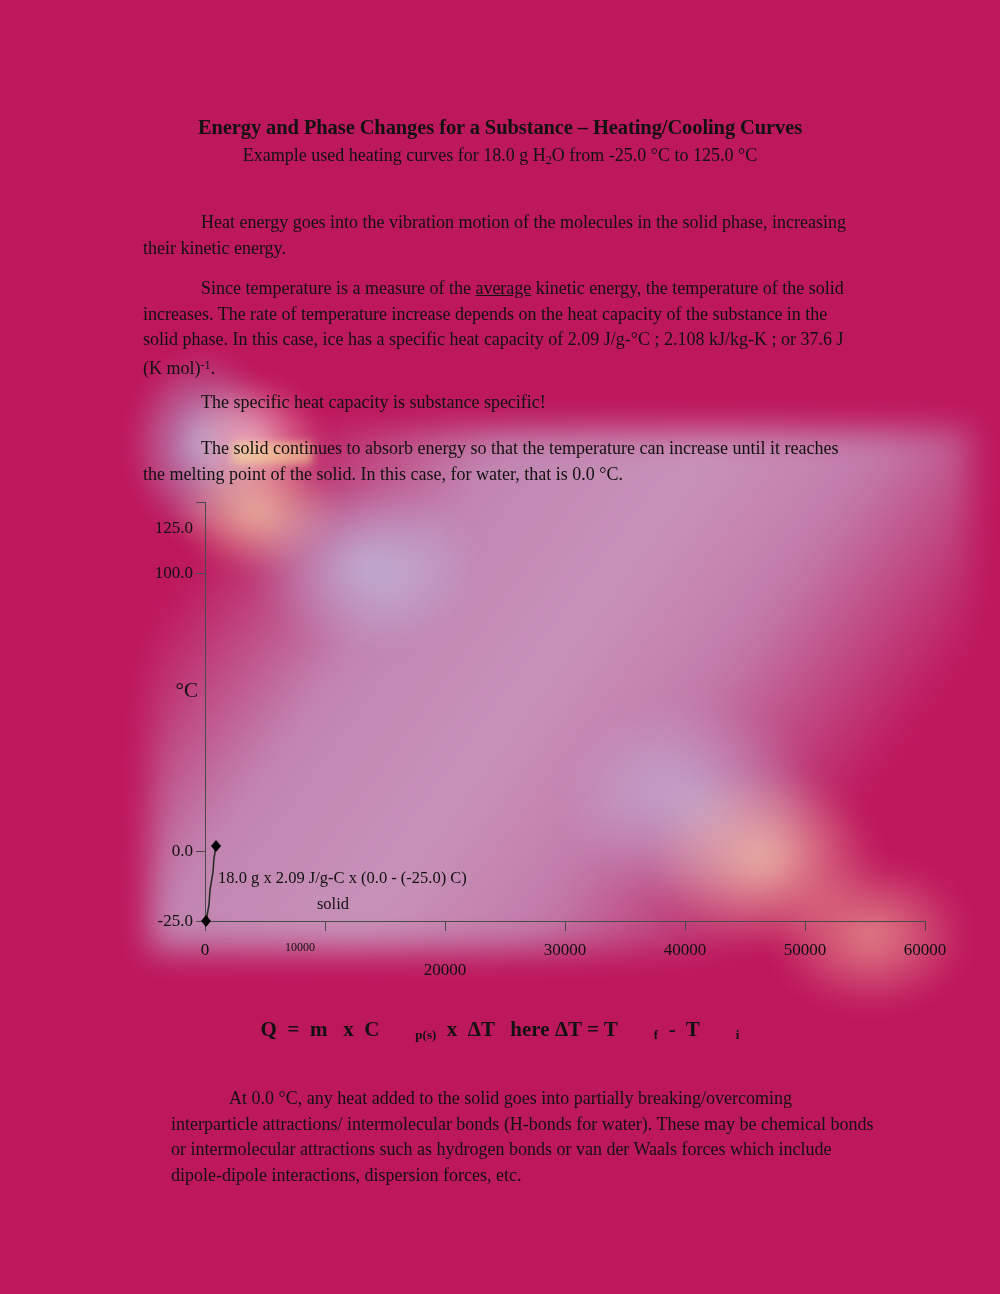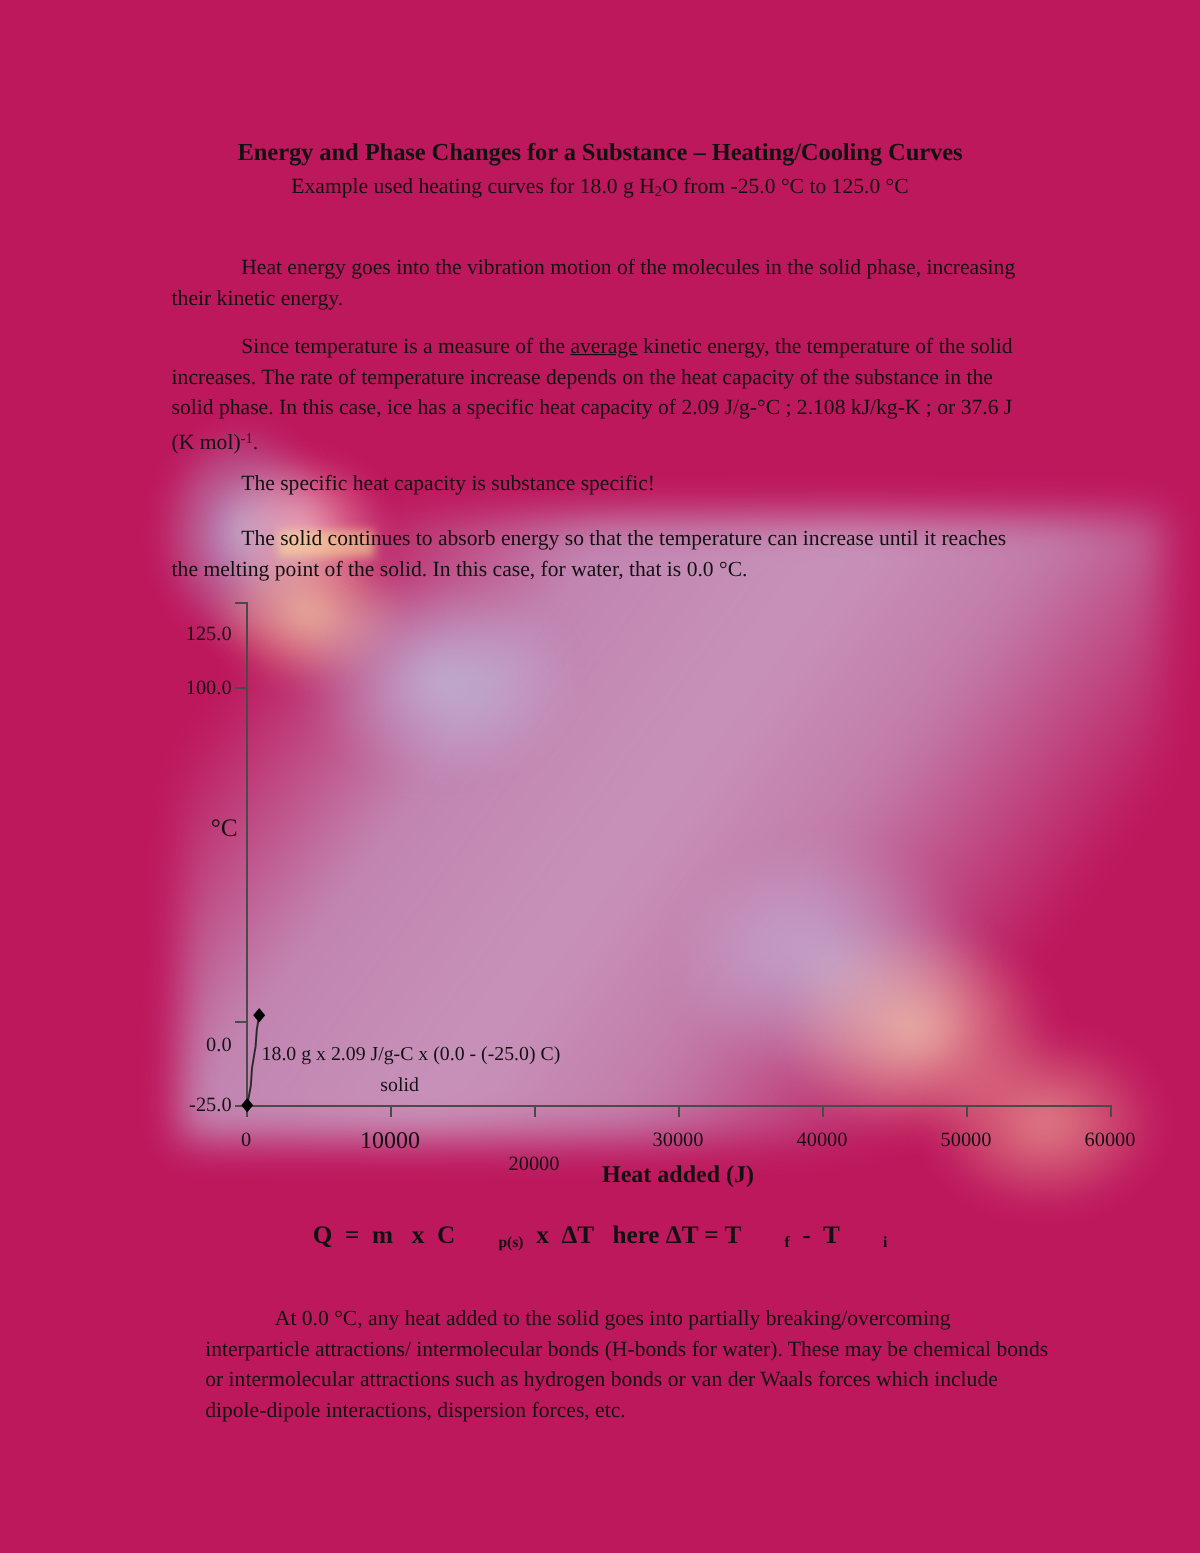--- a/index.html
+++ b/index.html
@@ -223,34 +223,33 @@
 
         <g>
           <polyline points="206,921 209,905 210,890 213,872 214,858 216,846" fill="none" stroke="#2b2b2b" stroke-width="1.6"></polyline>
           <path d="M206,915 l5,6 l-5,6 l-5,-6 z" fill="#000000"></path>
           <path d="M216,840 l5,6 l-5,6 l-5,-6 z" fill="#000000"></path>
         </g>
       </svg>
 
       <div style="position:absolute;left:145px;top:492px;width:48px;text-align:right;font-size:17px;margin-top:26px;">125.0</div>
       <div style="position:absolute;left:145px;top:563px;width:48px;text-align:right;font-size:17px;">100.0</div>
-      <div style="position:absolute;left:145px;top:841px;width:48px;text-align:right;font-size:17px;margin-top:20px;">0.0</div>
+      <div style="position:absolute;left:145px;top:841px;width:48px;text-align:right;font-size:17px;">0.0</div>
       <div style="position:absolute;left:139px;top:911px;width:54px;text-align:right;font-size:17px;">-25.0</div>
 
       <div style="position:absolute;left:150px;top:678px;width:48px;text-align:right;font-size:21px;">°C</div>
 
       <div style="position:absolute;left:165px;top:940px;width:80px;text-align:center;font-size:17px;">0</div>
-      <div style="position:absolute;left:285px;top:940px;width:80px;text-align:center;font-size:20px;">10000</div>
+      <div style="position:absolute;left:285px;top:940px;width:80px;font-size:12px;">10000</div>
       <div style="position:absolute;left:405px;top:960px;width:80px;text-align:center;font-size:17px;">20000</div>
       <div style="position:absolute;left:525px;top:940px;width:80px;text-align:center;font-size:17px;">30000</div>
       <div style="position:absolute;left:645px;top:940px;width:80px;text-align:center;font-size:17px;">40000</div>
       <div style="position:absolute;left:765px;top:940px;width:80px;text-align:center;font-size:17px;">50000</div>
       <div style="position:absolute;left:885px;top:940px;width:80px;text-align:center;font-size:17px;">60000</div>
 
-      <div style="position:absolute;left:405px;top:968px;width:320px;text-align:center;font-size:20px;font-weight:bold;">Heat added (J)</div>
 
       <div style="position:absolute;left:218px;top:868px;font-size:16.5px;white-space:nowrap;">18.0 g x 2.09 J/g-C x (0.0 - (-25.0) C)</div>
       <div style="position:absolute;left:283px;top:894px;width:100px;text-align:center;font-size:16.5px;">solid</div>
     </div>
 
     <div class="eqn"><span>Q</span>  <span>=</span>  <span>m</span>   <span>x</span>  <span>C</span><sub>p(s)</sub>  <span>x</span>  <span>ΔT</span>   <span>here</span> <span>ΔT</span> <span>=</span> <span>T</span><sub>f</sub>  <span>-</span>  <span>T</span><sub>i</sub></div>
 
     <p class="para p5"><span class="ind"></span><span>At 0.0 °C, any heat added to the solid goes into partially breaking/overcoming interparticle attractions/ intermolecular bonds (H-bonds for water).  These may be chemical bonds or intermolecular attractions such as hydrogen bonds or van der Waals forces which include dipole-dipole interactions, dispersion forces, etc.</span></p>
 
   </div>

